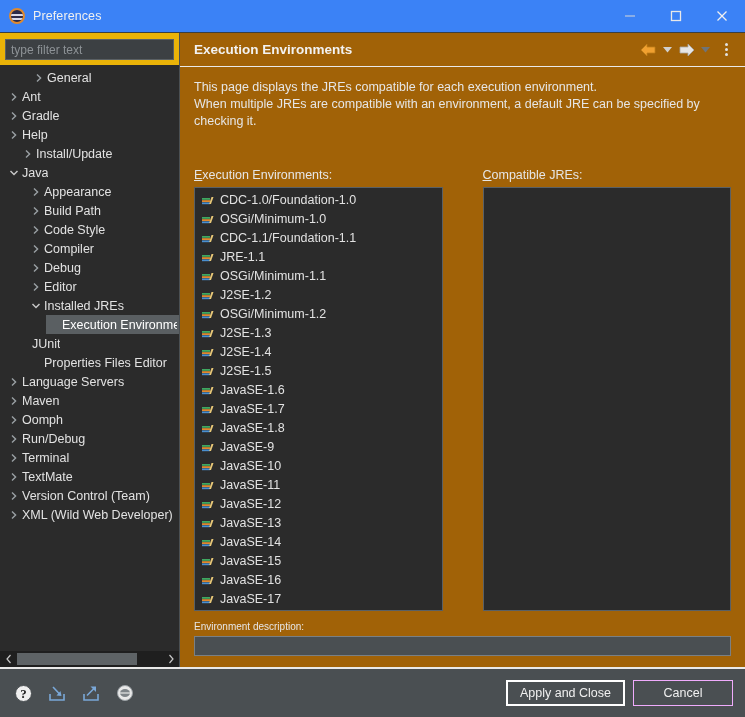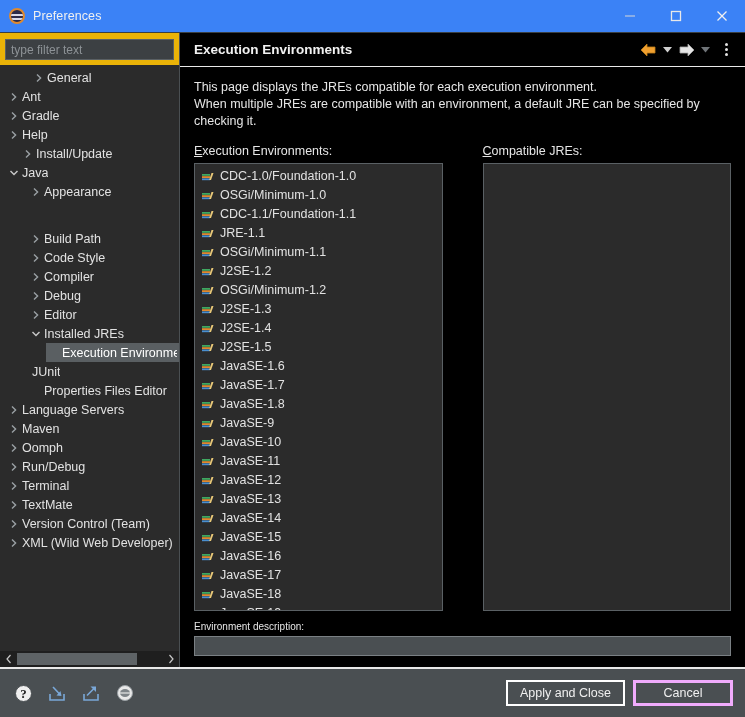--- a/index.html
+++ b/index.html
@@ -132,21 +132,21 @@
   .hs-thumb {
     position: absolute; left: 0; top: 2px; bottom: 2px;
     width: 83%;
     background: #5e6366;
   }
 
   
   .panel {
     flex: 1 1 auto;
     display: flex; flex-direction: column;
-    background: #000000;
+    background: #a16207;
     min-width: 0;
   }
   .panel-head {
     height: 34px; flex: 0 0 34px;
     display: flex; align-items: center;
     padding: 0 10px 0 14px;
     border-bottom: 1px solid #e9e9e9;
   }
   .panel-title {
     color: #f2f2f2; font-size: 13.5px; font-weight: bold;
@@ -174,21 +174,21 @@
     padding: 12px 14px 0 14px;
     display: flex; flex-direction: column;
     min-height: 0;
   }
   .desc {
     color: #e6e6e6; font-size: 12.5px; line-height: 17px;
     margin-bottom: 14px;
   }
   .cols {
     display: flex; gap: 40px;
-    flex: 1 1 auto; min-height: 0;
+    flex: 1 1 auto; min-height: 0; margin-top: 24px;
   }
   .col { flex: 1 1 0; display: flex; flex-direction: column; min-width: 0; }
   .col-label {
     color: #e6e6e6; font-size: 12.5px;
     margin-bottom: 5px;
   }
   .col-label u { text-decoration: underline; }
   .listbox {
     flex: 1 1 auto;
     background: #2b2b2b;
@@ -233,21 +233,21 @@
   .foot-icon { width: 22px; height: 22px; display: flex; align-items: center; justify-content: center; }
   .foot-btns { display: flex; gap: 8px; }
   .btn {
     height: 26px;
     min-width: 100px;
     padding: 0 12px;
     background: #4a4f52;
     color: #f0f0f0;
     font-size: 12.5px;
     font-family: "Liberation Sans", sans-serif;
-    border: 3px solid #f0abfc;
+    border: 1px solid #f0abfc;
     display: flex; align-items: center; justify-content: center;
   }
   .btn.default {
     border: 2px solid #ffffff;
   }
 </style>
 </head>
 <body>
 
 <div class="window">
@@ -331,21 +331,21 @@
             <span class="tree-label">Java</span>
           </div>
           <div class="tree-row" style="padding-left: 28px;">
             <span class="twisty">
               <svg width="8" height="10" viewBox="0 0 8 10">
                 <polyline points="2,1.5 5.6,5 2,8.5" fill="none" stroke="#9aa0a4" stroke-width="1.4"></polyline>
               </svg>
             </span>
             <span class="tree-label">Appearance</span>
           </div>
-          <div class="tree-row" style="padding-left: 28px; margin-top: 28px;">
+          <div class="tree-row" style="padding-left: 28px;">
             <span class="twisty">
               <svg width="8" height="10" viewBox="0 0 8 10">
                 <polyline points="2,1.5 5.6,5 2,8.5" fill="none" stroke="#9aa0a4" stroke-width="1.4"></polyline>
               </svg>
             </span>
             <span class="tree-label">Build Path</span>
           </div>
           <div class="tree-row" style="padding-left: 28px;">
             <span class="twisty">
               <svg width="8" height="10" viewBox="0 0 8 10">

